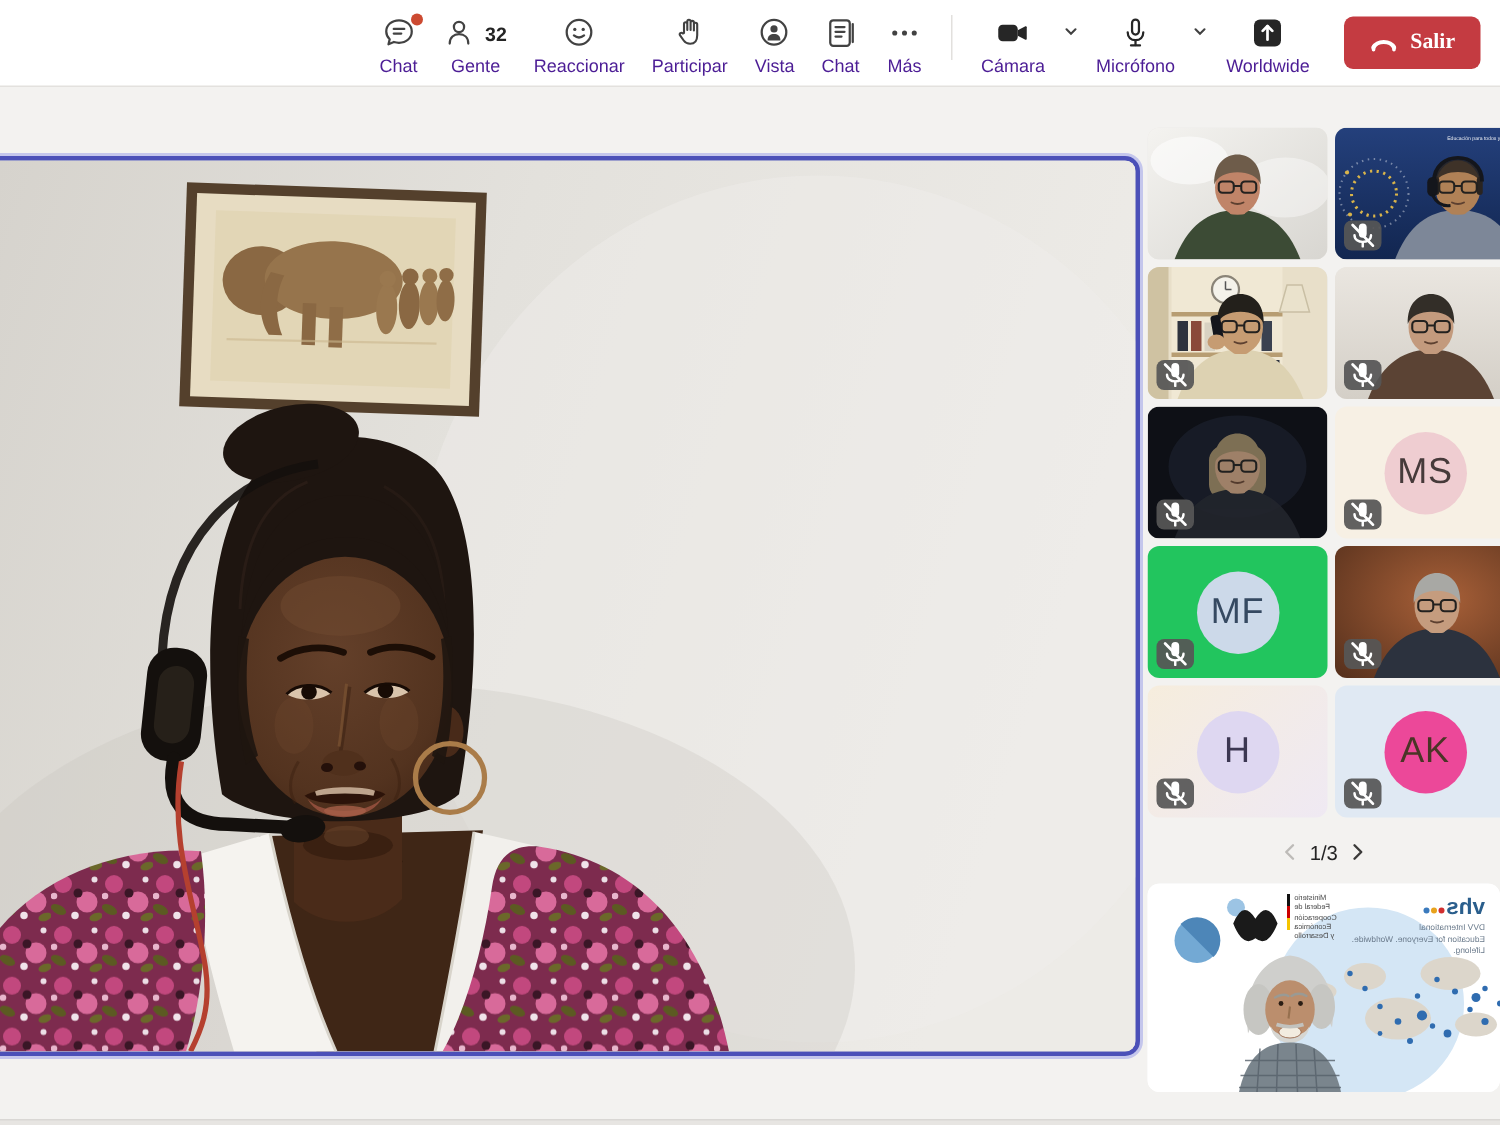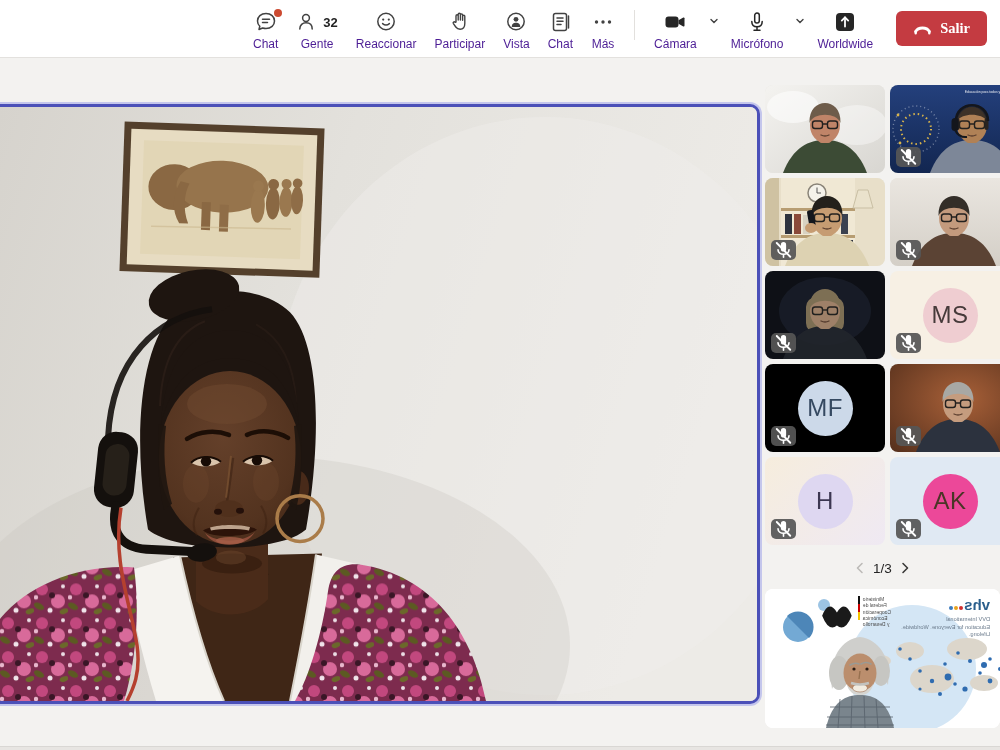--- a/index.html
+++ b/index.html
@@ -492,21 +492,21 @@
       <div class="circle" style="background: rgb(239, 205, 209); color: rgb(70, 58, 58);">MS</div>
       <div class="badge">
         <svg width="13" height="13" viewBox="0 0 16 16">
           <rect x="5.9" y="1.6" width="4.2" height="7.6" rx="2.1" fill="#fff"></rect>
           <path d="M3.6,7.8 C3.6,12.6 12.4,12.6 12.4,7.8" fill="none" stroke="#fff" stroke-width="1.3" stroke-linecap="round"></path>
           <path d="M8,11.6 L8,13.8" stroke="#fff" stroke-width="1.3" stroke-linecap="round"></path>
           <path d="M2.6,2.4 L13.4,13.4" stroke="#fff" stroke-width="1.5" stroke-linecap="round"></path>
         </svg>
       </div>
     </div>
-    <div class="tile initials" style="background: #000000;">
+    <div class="tile initials" style="background: #22c55e;">
       <div class="circle" style="background: rgb(204, 217, 233); color: rgb(53, 73, 97);">MF</div>
       <div class="badge">
         <svg width="13" height="13" viewBox="0 0 16 16">
           <rect x="5.9" y="1.6" width="4.2" height="7.6" rx="2.1" fill="#fff"></rect>
           <path d="M3.6,7.8 C3.6,12.6 12.4,12.6 12.4,7.8" fill="none" stroke="#fff" stroke-width="1.3" stroke-linecap="round"></path>
           <path d="M8,11.6 L8,13.8" stroke="#fff" stroke-width="1.3" stroke-linecap="round"></path>
           <path d="M2.6,2.4 L13.4,13.4" stroke="#fff" stroke-width="1.5" stroke-linecap="round"></path>
         </svg>
       </div>
     </div>

